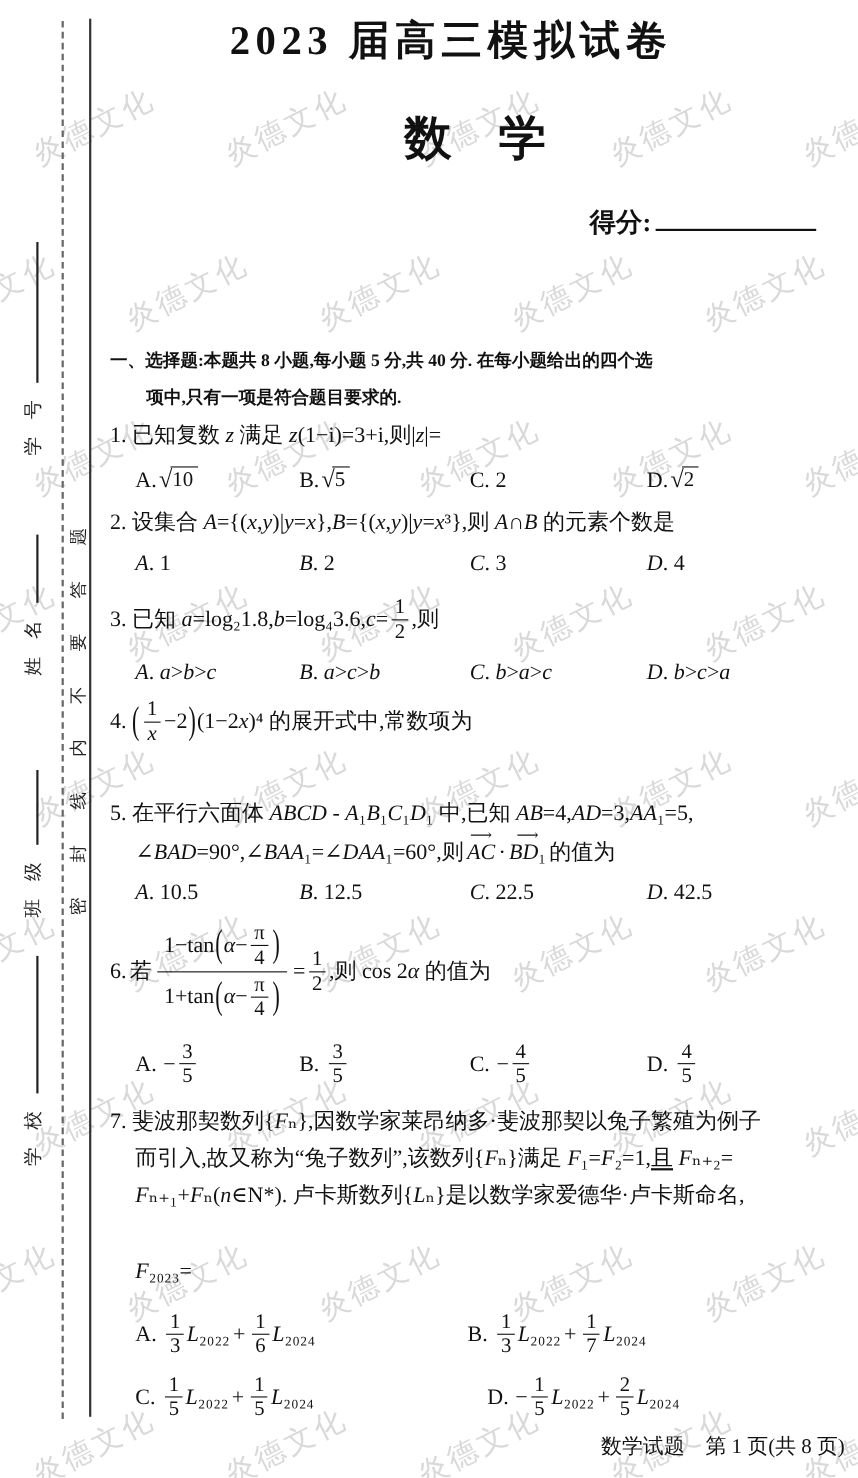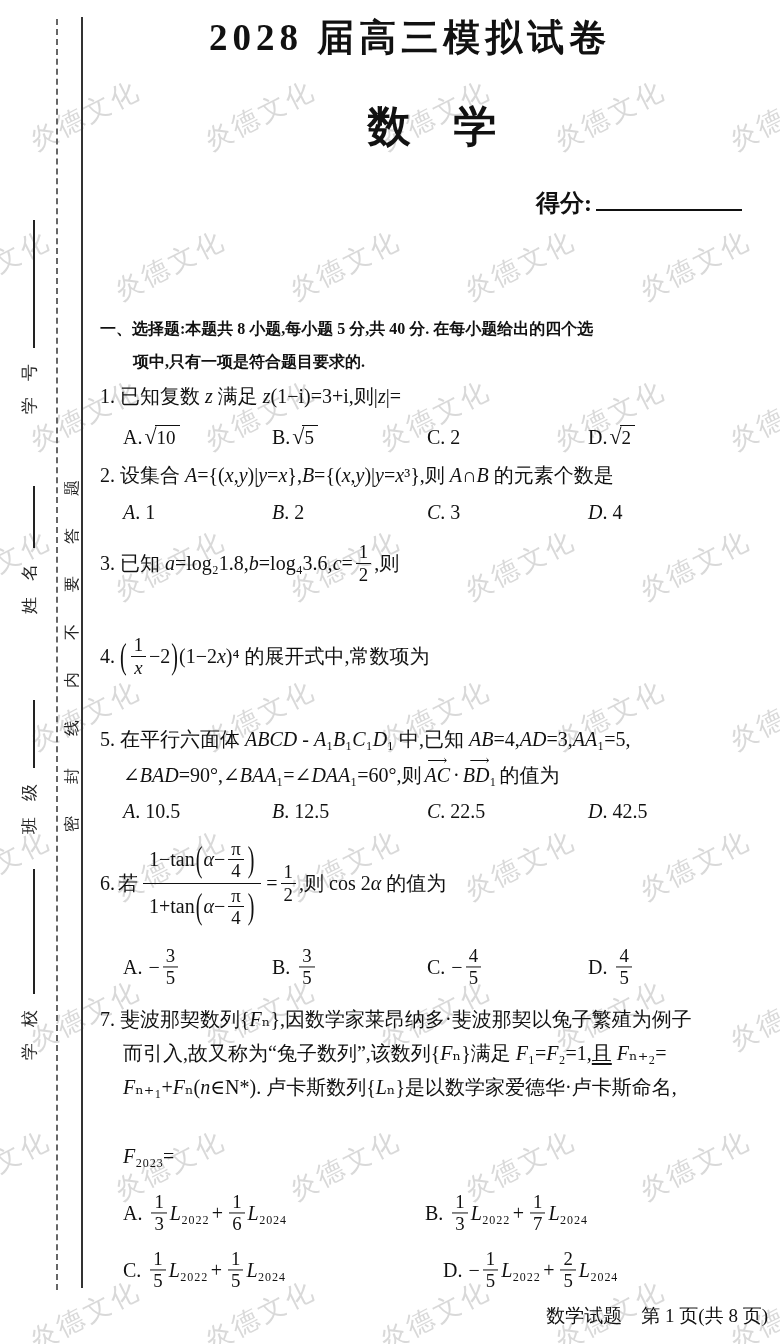--- a/index.html
+++ b/index.html
@@ -121,21 +121,21 @@
     <span>姓名</span><span class="side-blank" style="width:62px;"></span>
   </div>
   <div class="side-group" style="left:20px;top:834px;">
     <span>班级</span><span class="side-blank" style="width:68px;"></span>
   </div>
   <div class="side-group" style="left:20px;top:1060px;">
     <span>学校</span><span class="side-blank" style="width:125px;"></span>
   </div>
   <div class="seal-col">密封线内不要答题</div>
 
-  <div class="abs title">2028 届高三模拟试卷</div>
+  <div class="abs title">2023 届高三模拟试卷</div>
   <div class="abs subject">数　学</div>
   <div class="abs score">
     <span>得分:</span><span class="score-blank"></span>
   </div>
 
   <div class="abs sec" style="left:100px;top:316px;">一、选择题:本题共 8 小题,每小题 5 分,共 40 分. 在每小题给出的四个选</div>
   <div class="abs sec" style="left:133px;top:349px;">项中,只有一项是符合题目要求的.</div>
 
   <div class="abs stem" style="left:100px;top:383px;">1. 已知复数 <i>z</i> 满足 <i>z</i>(1−i)=3+i,则|<i>z</i>|=</div>
   <div class="optrow" style="top:424px;height:32px;">
@@ -163,20 +163,26 @@
   </div>
 
   <div class="abs stem mathline" style="left:100px;top:536px;height:54px;">
     <span>3. 已知 <i>a</i>=log₂1.8,<i>b</i>=log₄3.6,<i>c</i>=</span>
       <span class="fr">
         <span class="n">1</span>
         <span class="d">2</span>
       </span>
       <span>,则</span>
   </div>
+  <div class="optrow" style="top:598px;">
+    <span class="o c1"><i>A</i>. <i>a</i>&gt;<i>b</i>&gt;<i>c</i></span>
+    <span class="o c2"><i>B</i>. <i>a</i>&gt;<i>c</i>&gt;<i>b</i></span>
+    <span class="o c3"><i>C</i>. <i>b</i>&gt;<i>a</i>&gt;<i>c</i></span>
+    <span class="o c4"><i>D</i>. <i>b</i>&gt;<i>c</i>&gt;<i>a</i></span>
+  </div>
 
   <div class="abs stem mathline" style="left:100px;top:630px;height:52px;">
     <span style="margin-right:4px;">4.</span>
       <span class="tp">(</span>
       <span class="fr">
         <span class="n">1</span>
         <span class="d"><i>x</i></span>
       </span>
       <span>−2</span>
       <span class="tp">)</span>

